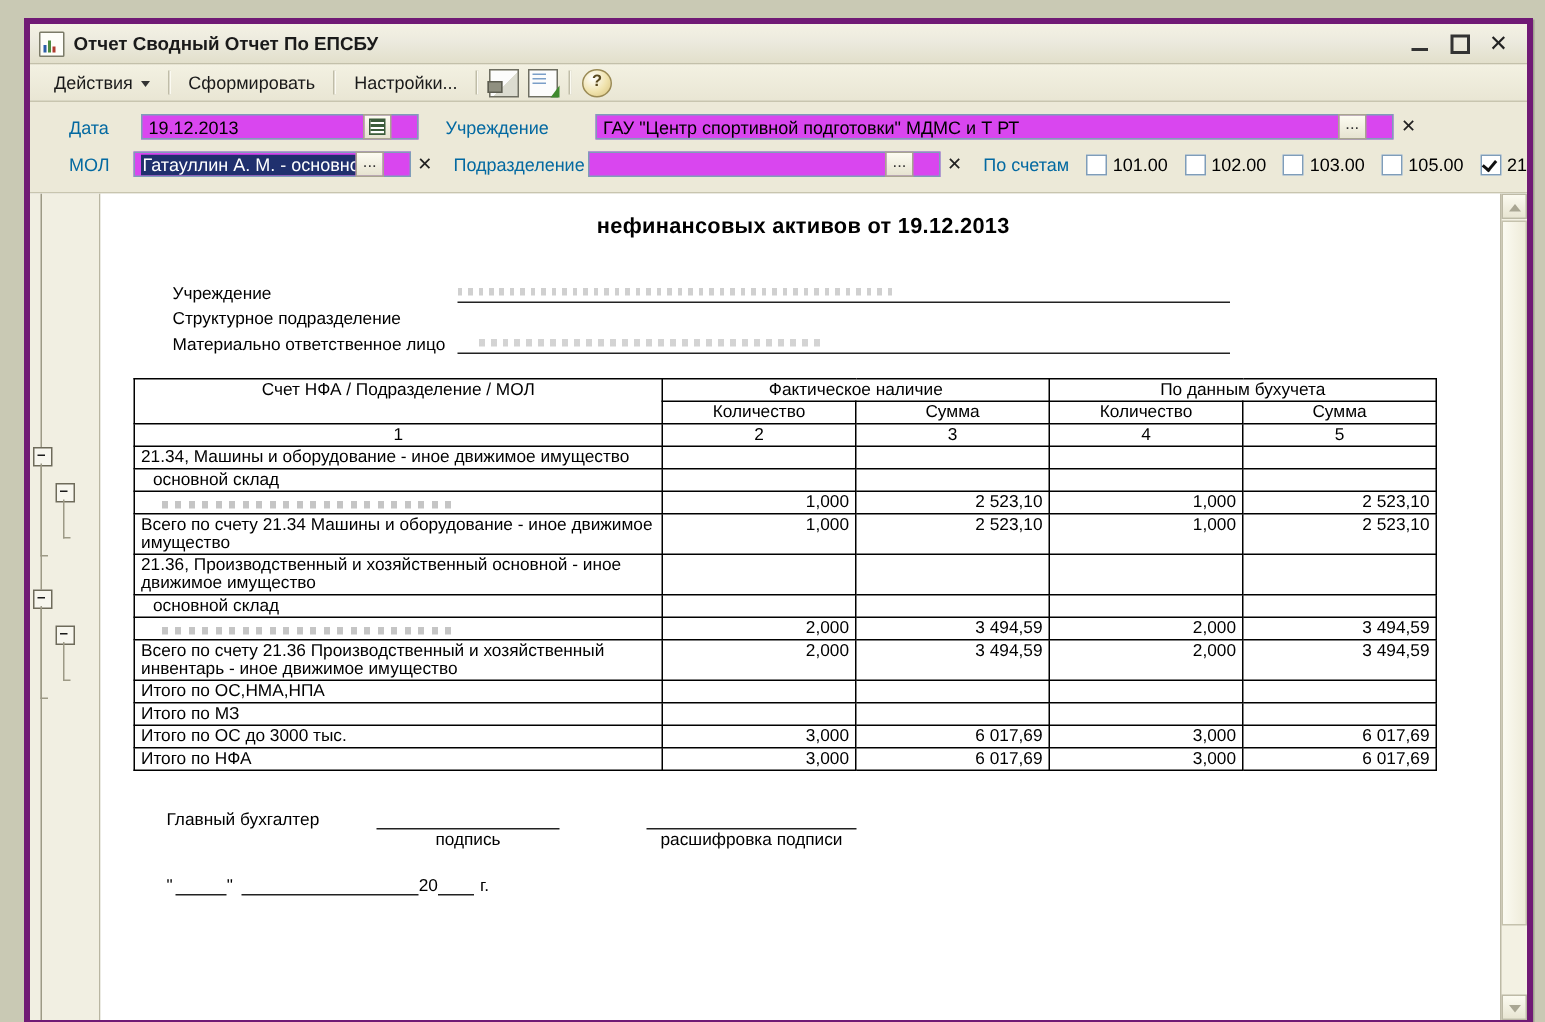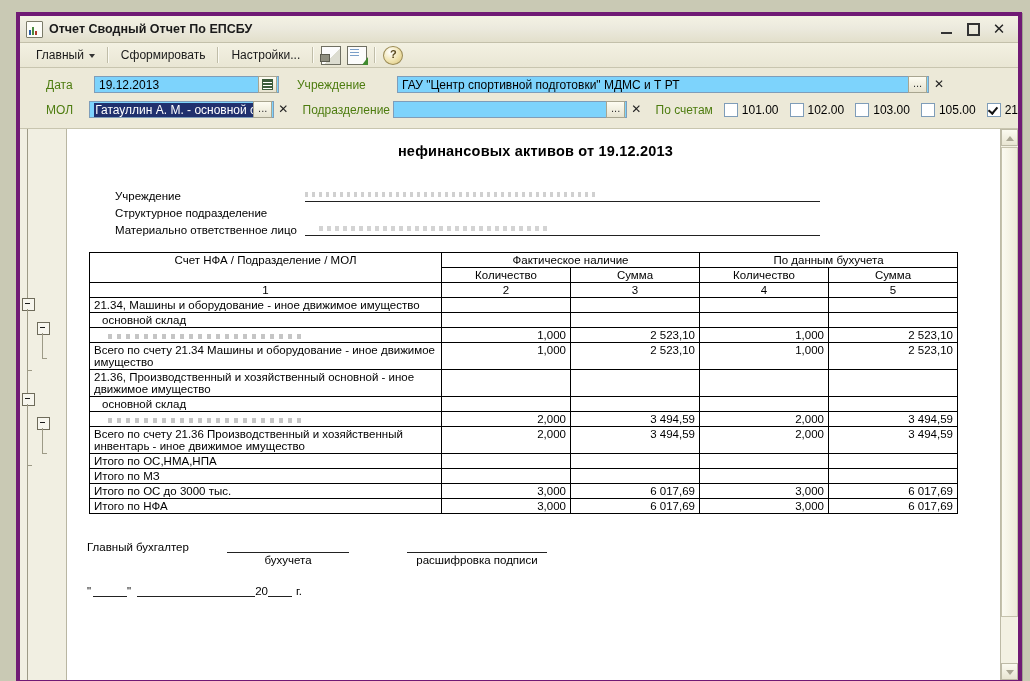--- a/index.html
+++ b/index.html
@@ -53,24 +53,24 @@
   .ticon.xls{background:#fcfcfc;border:1px solid #6f6f62;}
   .ticon.xls::before{content:"";position:absolute;left:2px;top:2px;width:9px;height:1px;box-shadow:0 3px 0 #7a9ec8,0 6px 0 #7a9ec8;background:#7a9ec8;}
   .ticon.xls::after{content:"";position:absolute;right:-2px;bottom:-1px;border-left:6px solid transparent;border-right:0 solid transparent;border-bottom:8px solid #3f8a2e;}
   .ticon.help{border-radius:50%;background:radial-gradient(circle at 35% 30%,#fff 0%,#f0e3ae 55%,#d8c27c 100%);border:1px solid #9a8a54;
     font-size:11px;line-height:15px;text-align:center;color:#5a4a20;font-weight:bold;}
 
   
   .params{flex:0 0 auto;background:#ece9d8;padding:6px 0 6px 0;}
   .prow{display:flex;align-items:center;height:21px;margin:0 0 4px 0;padding-left:26px;}
   .prow:last-child{margin-bottom:2px;}
-  .plabel{font-size:12px;color:#4d7c0f;white-space:nowrap;}
+  .plabel{font-size:12px;color:#0369a1;white-space:nowrap;}
   .field{
-    background:#7dd3fc;border:1px solid #7f9db9;height:17px;display:flex;align-items:center;
-    box-sizing:border-box;font-size:12px;padding:0 0 0 4px;
+    background:#d946ef;border:1px solid #7f9db9;height:17px;display:flex;align-items:center;
+    box-sizing:border-box;font-size:12px;padding:0 16px 0 4px;
   }
   .field .val{flex:1 1 auto;white-space:nowrap;overflow:hidden;}
   .fbtn{
     flex:0 0 auto;width:17px;height:15px;margin:0 1px 0 0;
     background:linear-gradient(to bottom,#fdfcf2,#e6e3d0);
     border:1px solid #a8a590;font-size:11px;line-height:13px;text-align:center;color:#333;cursor:default;
   }
   .fbtn.cal{position:relative;background:linear-gradient(to bottom,#fdfcf2,#e6e3d0);}
   .fbtn.cal::after{content:"";position:absolute;left:3px;top:2px;width:9px;height:9px;background:
      repeating-linear-gradient(to bottom,#3b5c3b 0 1.5px,#fff 1.5px 3px);border:1px solid #3b5c3b;}
@@ -125,21 +125,21 @@
   .c-num{width:129px;}
   .th-c{text-align:center;vertical-align:middle;}
   .numcell{text-align:right;}
   .grp{font-weight:bold;}
   .sub{font-weight:bold;padding-left:12px !important;}
   .total{font-weight:bold;}
   .blurrow{color:transparent;position:relative;}
   .blurrow::after{content:"";position:absolute;left:18px;top:6px;width:195px;height:5px;
      background:repeating-linear-gradient(to right,rgba(110,110,110,.40) 0 4px,rgba(255,255,255,0) 4px 9px);}
 
-  .signs{margin:26px 0 0 0;font-size:11.5px;}
+  .signs{margin:26px 0 0 24px;font-size:11.5px;}
   .srow{display:flex;align-items:flex-end;}
   .s-label{flex:0 0 140px;}
   .s-line{width:122px;border-bottom:1px solid #222;height:12px;}
   .s-gap{width:58px;}
   .s-line2{width:140px;border-bottom:1px solid #222;height:12px;}
   .s-cap{display:flex;margin-top:1px;}
   .s-cap .a{flex:0 0 140px;}
   .s-cap .b{width:122px;text-align:center;}
   .s-cap .c{width:58px;}
   .s-cap .d{width:140px;text-align:center;}
@@ -162,21 +162,21 @@
       </span>
     <span class="tb-title">Отчет  Сводный Отчет По ЕПСБУ</span>
     <span class="winbtns">
       <span class="winbtn min"></span>
       <span class="winbtn max"></span>
       <span class="winbtn close">✕</span>
     </span>
   </div>
 
   <div class="toolbar">
-    <span class="tbitem"><span>Главный</span><span class="caret"></span></span>
+    <span class="tbitem"><span>Действия</span><span class="caret"></span></span>
     <span class="tbsep"></span>
     <span class="tbitem bold">Сформировать</span>
     <span class="tbsep"></span>
     <span class="tbitem">Настройки...</span>
     <span class="tbsep"></span>
     <span class="ticon print"></span>
     <span class="ticon xls"></span>
     <span class="tbsep"></span>
     <span class="ticon help">?</span>
   </div>
@@ -398,21 +398,21 @@
 
         <div class="signs">
           <div class="srow">
             <span class="s-label">Главный бухгалтер</span>
             <span class="s-line"></span>
             <span class="s-gap"></span>
             <span class="s-line2"></span>
           </div>
           <div class="s-cap">
             <span class="a"></span>
-            <span class="b">бухучета</span>
+            <span class="b">подпись</span>
             <span class="c"></span>
             <span class="d">расшифровка подписи</span>
           </div>
           <div class="dateline">
             <span class="dl-q">"</span>
             <span class="dl-u"></span>
             <span class="dl-q">"</span>
             <span class="dl-u2"></span>
             <span>20</span>
             <span class="dl-u3"></span>

